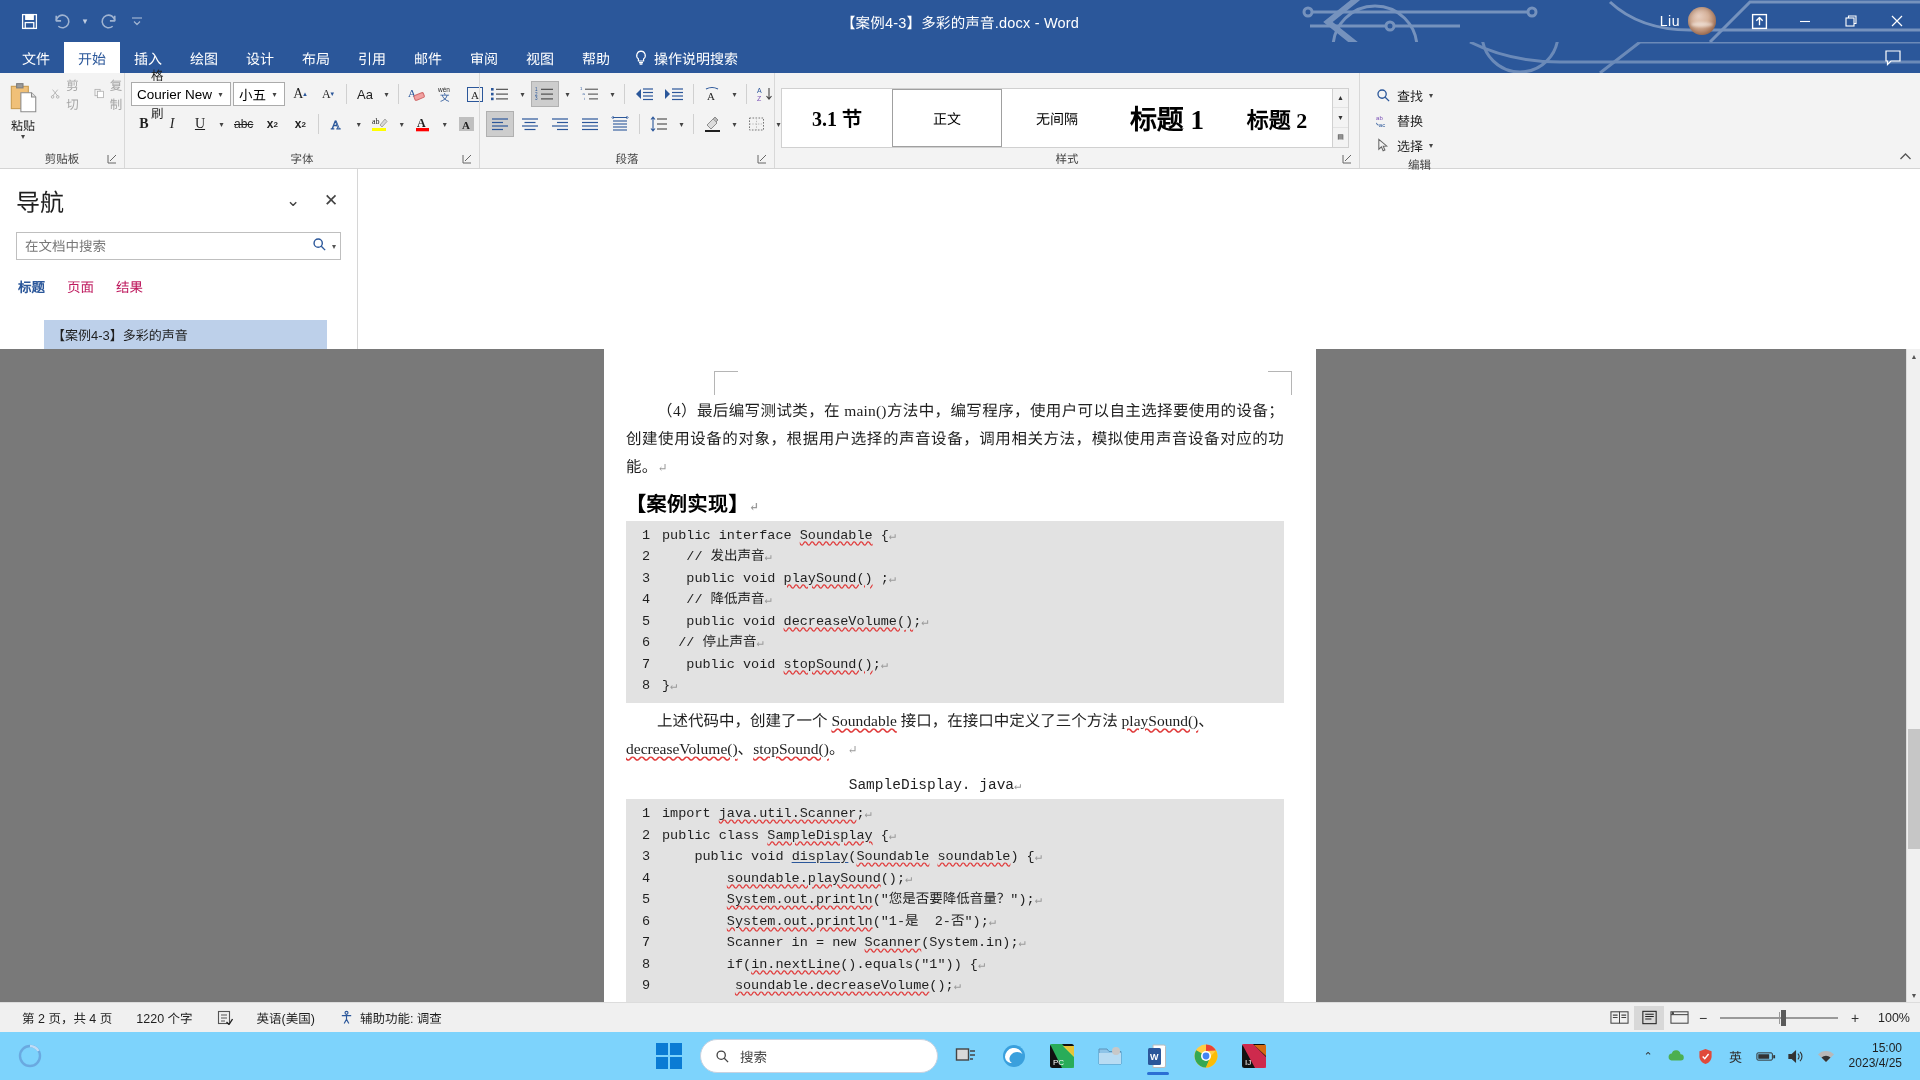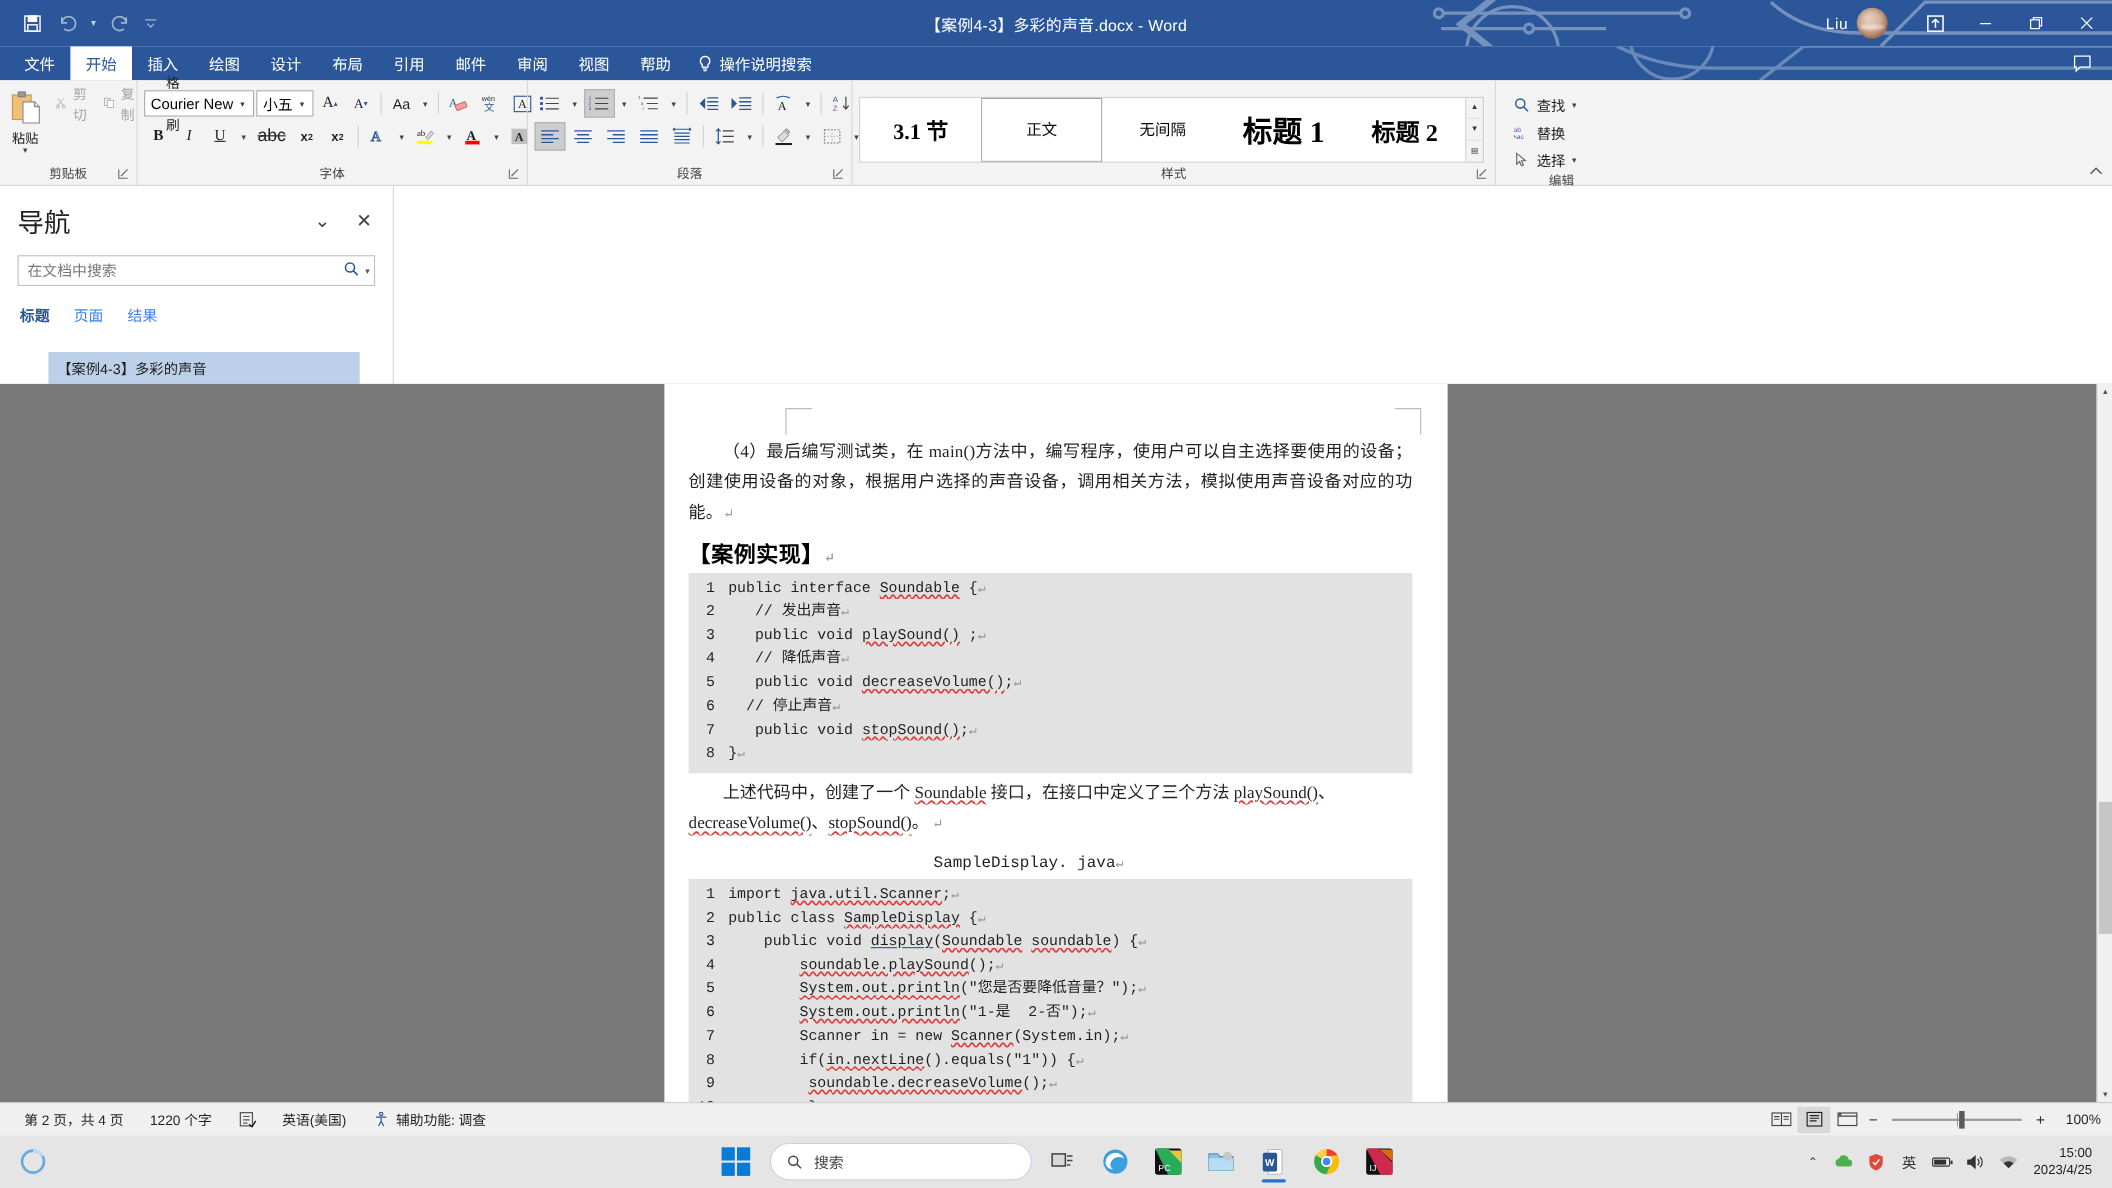--- a/index.html
+++ b/index.html
@@ -146,21 +146,21 @@
     padding: 0 4px 0 8px;
   }
   .nav-search input {
     flex:1; border:none; outline:none; font-size: 13.5px; color:#1f1f1f;
     font-family: "Liberation Sans","DejaVu Sans",sans-serif; background:transparent;
   }
   .nav-search input::placeholder { color:#777; }
   .nav-search .sicon { color:#2b579a; font-size:14px; padding: 0 2px;}
   .nav-search .scaret { color:#555; font-size: 8px; padding-left:3px; }
   .nav-tabs { display:flex; gap: 22px; padding: 16px 18px 0; }
-  .nav-tab { font-size: 13.5px; color:#3b82f6; padding-bottom: 6px; }
+  .nav-tab { font-size: 13.5px; color:#be185d; padding-bottom: 6px; }
   .nav-tab.active { color:#2b579a; font-weight:bold; }
   .nav-list { padding: 18px 0 0 0; }
   .nav-item {
     margin: 0 30px 0 44px; padding: 5px 8px; font-size: 13px; color:#1f1f1f;
   }
   .nav-item.selected { background:#bdd0ea; }
 
   
   .docarea { flex:1; background:#797979; position:relative; overflow:hidden; display:flex; justify-content:center;}
   .page {
@@ -212,21 +212,21 @@
   .view-btn.on { background:#d8d8d8; }
   .zoom-slider { width: 118px; height: 18px; position:relative; display:flex; align-items:center; margin: 0 8px;}
   .zoom-slider .track { position:absolute; left:0; right:0; height:2px; background:#9a9a9a; }
   .zoom-slider .tick { position:absolute; top:3px; width:1px; height:12px; background:#9a9a9a; left: 50%;}
   .zoom-slider .knob { position:absolute; left: 52%; width:5px; height:16px; background:#5a5a5a;}
   .zoom-pm { width:18px; text-align:center; color:#333; font-size:14px;}
   .zoom-val { width:46px; text-align:right; font-size:12.5px;}
 
   
   .taskbar {
-    height: 48px; background:#e5e5e5; display:flex; align-items:center; padding: 0 10px; position:relative;
+    height: 48px; background:#7dd3fc; display:flex; align-items:center; padding: 0 10px; position:relative;
   }
   .tb-left { position:absolute; left: 10px; display:flex; align-items:center;}
   .tb-center { margin: 0 auto; display:flex; align-items:center; gap: 8px; }
   .win-logo { width: 26px; height:26px; display:grid; grid-template-columns:1fr 1fr; grid-template-rows:1fr 1fr; gap:2.5px; margin: 0 10px;}
   .win-logo i { background:#0a7bd4; display:block; }
   .tb-search {
     width: 238px; height: 34px; border-radius: 17px; background:#fff; border:1px solid #c8d2e0;
     display:flex; align-items:center; padding: 0 14px; gap: 10px; font-size: 13.5px; color:#444;
   }
   .tb-icon {
@@ -434,21 +434,21 @@
             <rect x="1.5" y="1.5" width="15" height="14" fill="none" stroke="#2b579a"></rect>
             <text x="5" y="12.5" font-size="11" font-family="Liberation Serif, serif" fill="#1f1f1f">A</text>
           </svg>
         </div>
       </div>
       <div class="row">
         <div class="ibtn" style="font-weight:bold;font-family:'Liberation Serif',serif">B</div>
         <div class="ibtn" style="font-style:italic;font-family:'Liberation Serif',serif">I</div>
         <div class="ibtn" style="text-decoration:underline;font-family:'Liberation Serif',serif">U</div>
         <div class="caret-sm">▾</div>
-        <div class="ibtn" style="text-decoration:line-through;font-size:16px">abc</div>
+        <div class="ibtn" style="text-decoration:line-through;font-size:12px">abc</div>
         <div class="ibtn" style="font-size:12px;font-weight:bold">x<sub style="font-size:8px">2</sub></div>
         <div class="ibtn" style="font-size:12px;font-weight:bold">x<sup style="font-size:8px">2</sup></div>
         <div class="vsep"></div>
         <div class="ibtn">
           <svg width="17" height="16" viewBox="0 0 17 16">
             <text x="2" y="12.5" font-size="13" font-family="Liberation Serif, serif" fill="none" stroke="#2b579a" stroke-width=".8">A</text>
           </svg>
         </div>
         <div class="caret-sm">▾</div>
         <div class="ibtn" style="flex-direction:column;gap:0">

